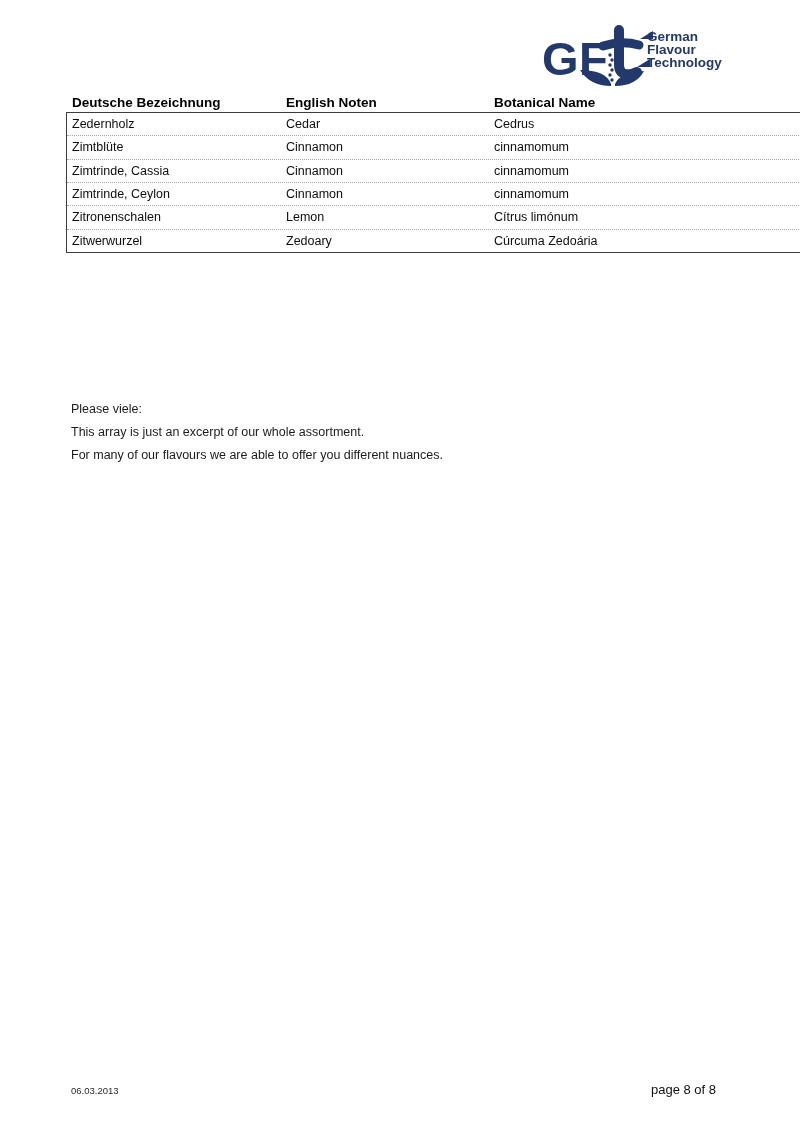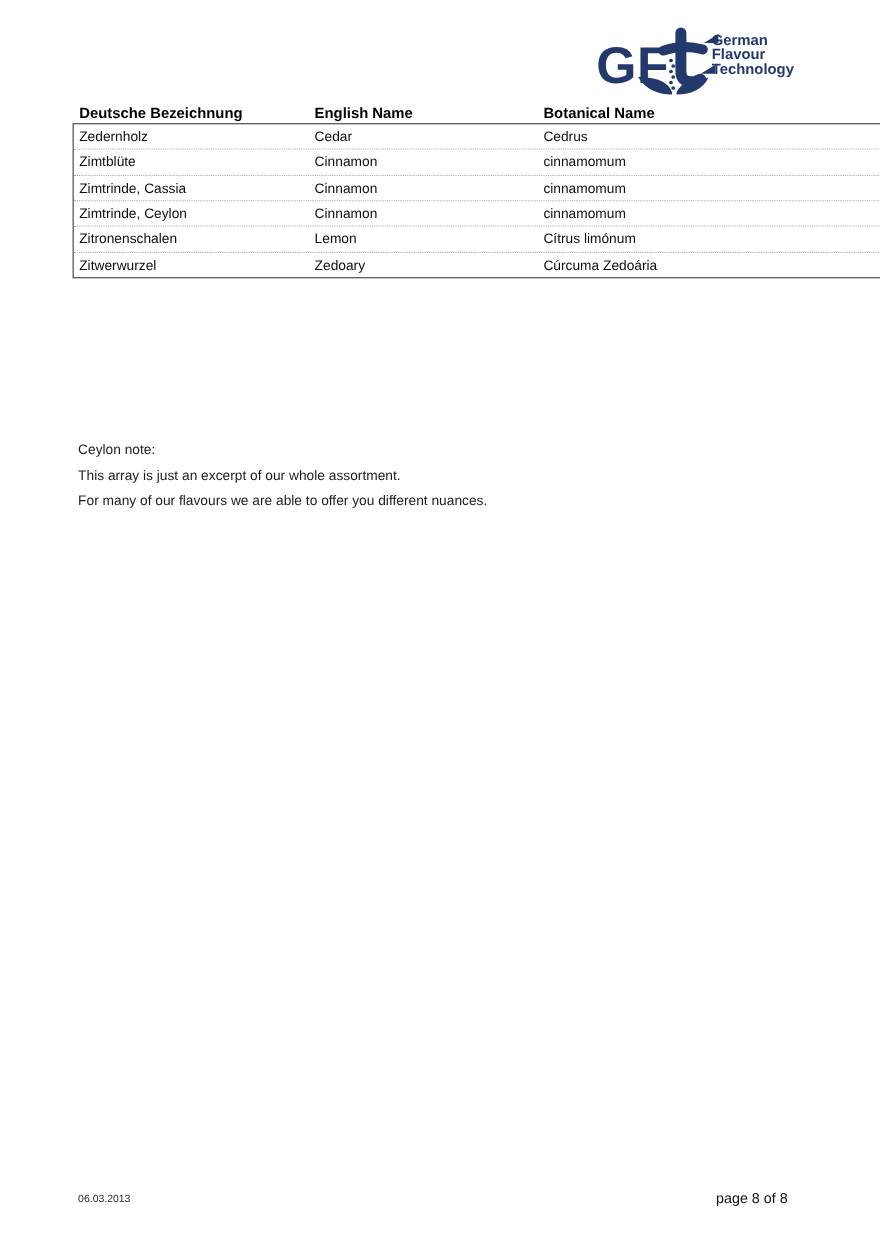--- a/index.html
+++ b/index.html
@@ -129,21 +129,21 @@
       </g>
 
       <text x="107" y="17" font-family="Liberation Sans, sans-serif" font-weight="bold" font-size="13.5" fill="#23386b">German</text>
       <text x="107" y="30" font-family="Liberation Sans, sans-serif" font-weight="bold" font-size="13.5" fill="#23386b">Flavour</text>
       <text x="107" y="43" font-family="Liberation Sans, sans-serif" font-weight="bold" font-size="13.5" fill="#23386b">Technology</text>
     </svg>
   </div>
 
   <div class="table-head">
     <span>Deutsche Bezeichnung</span>
-    <span>English Name</span>
+    <span>English Noten</span>
     <span>Botanical Name</span>
   </div>
 
   <div class="table-box">
     <div class="t-row">
       <span>Zedernholz</span>
       <span>Cedar</span>
       <span>Cedrus</span>
     </div>
     <div class="t-row">
@@ -168,21 +168,21 @@
     </div>
     <div class="t-row">
       <span>Zitwerwurzel</span>
       <span>Zedoary</span>
       <span>Cúrcuma Zedoária</span>
     </div>
   </div>
 
 
   <div class="notes notes-en">
-    <div>Ceylon note:</div>
+    <div>Please viele:</div>
     <div>This array is just an excerpt of our whole assortment.</div>
     <div>For many of our flavours we are able to offer you different nuances.</div>
   </div>
 
   <div class="footer-date">06.03.2013</div>
   <div class="footer-page">page 8 of 8</div>
 
 </div>
 
 </body></html>

